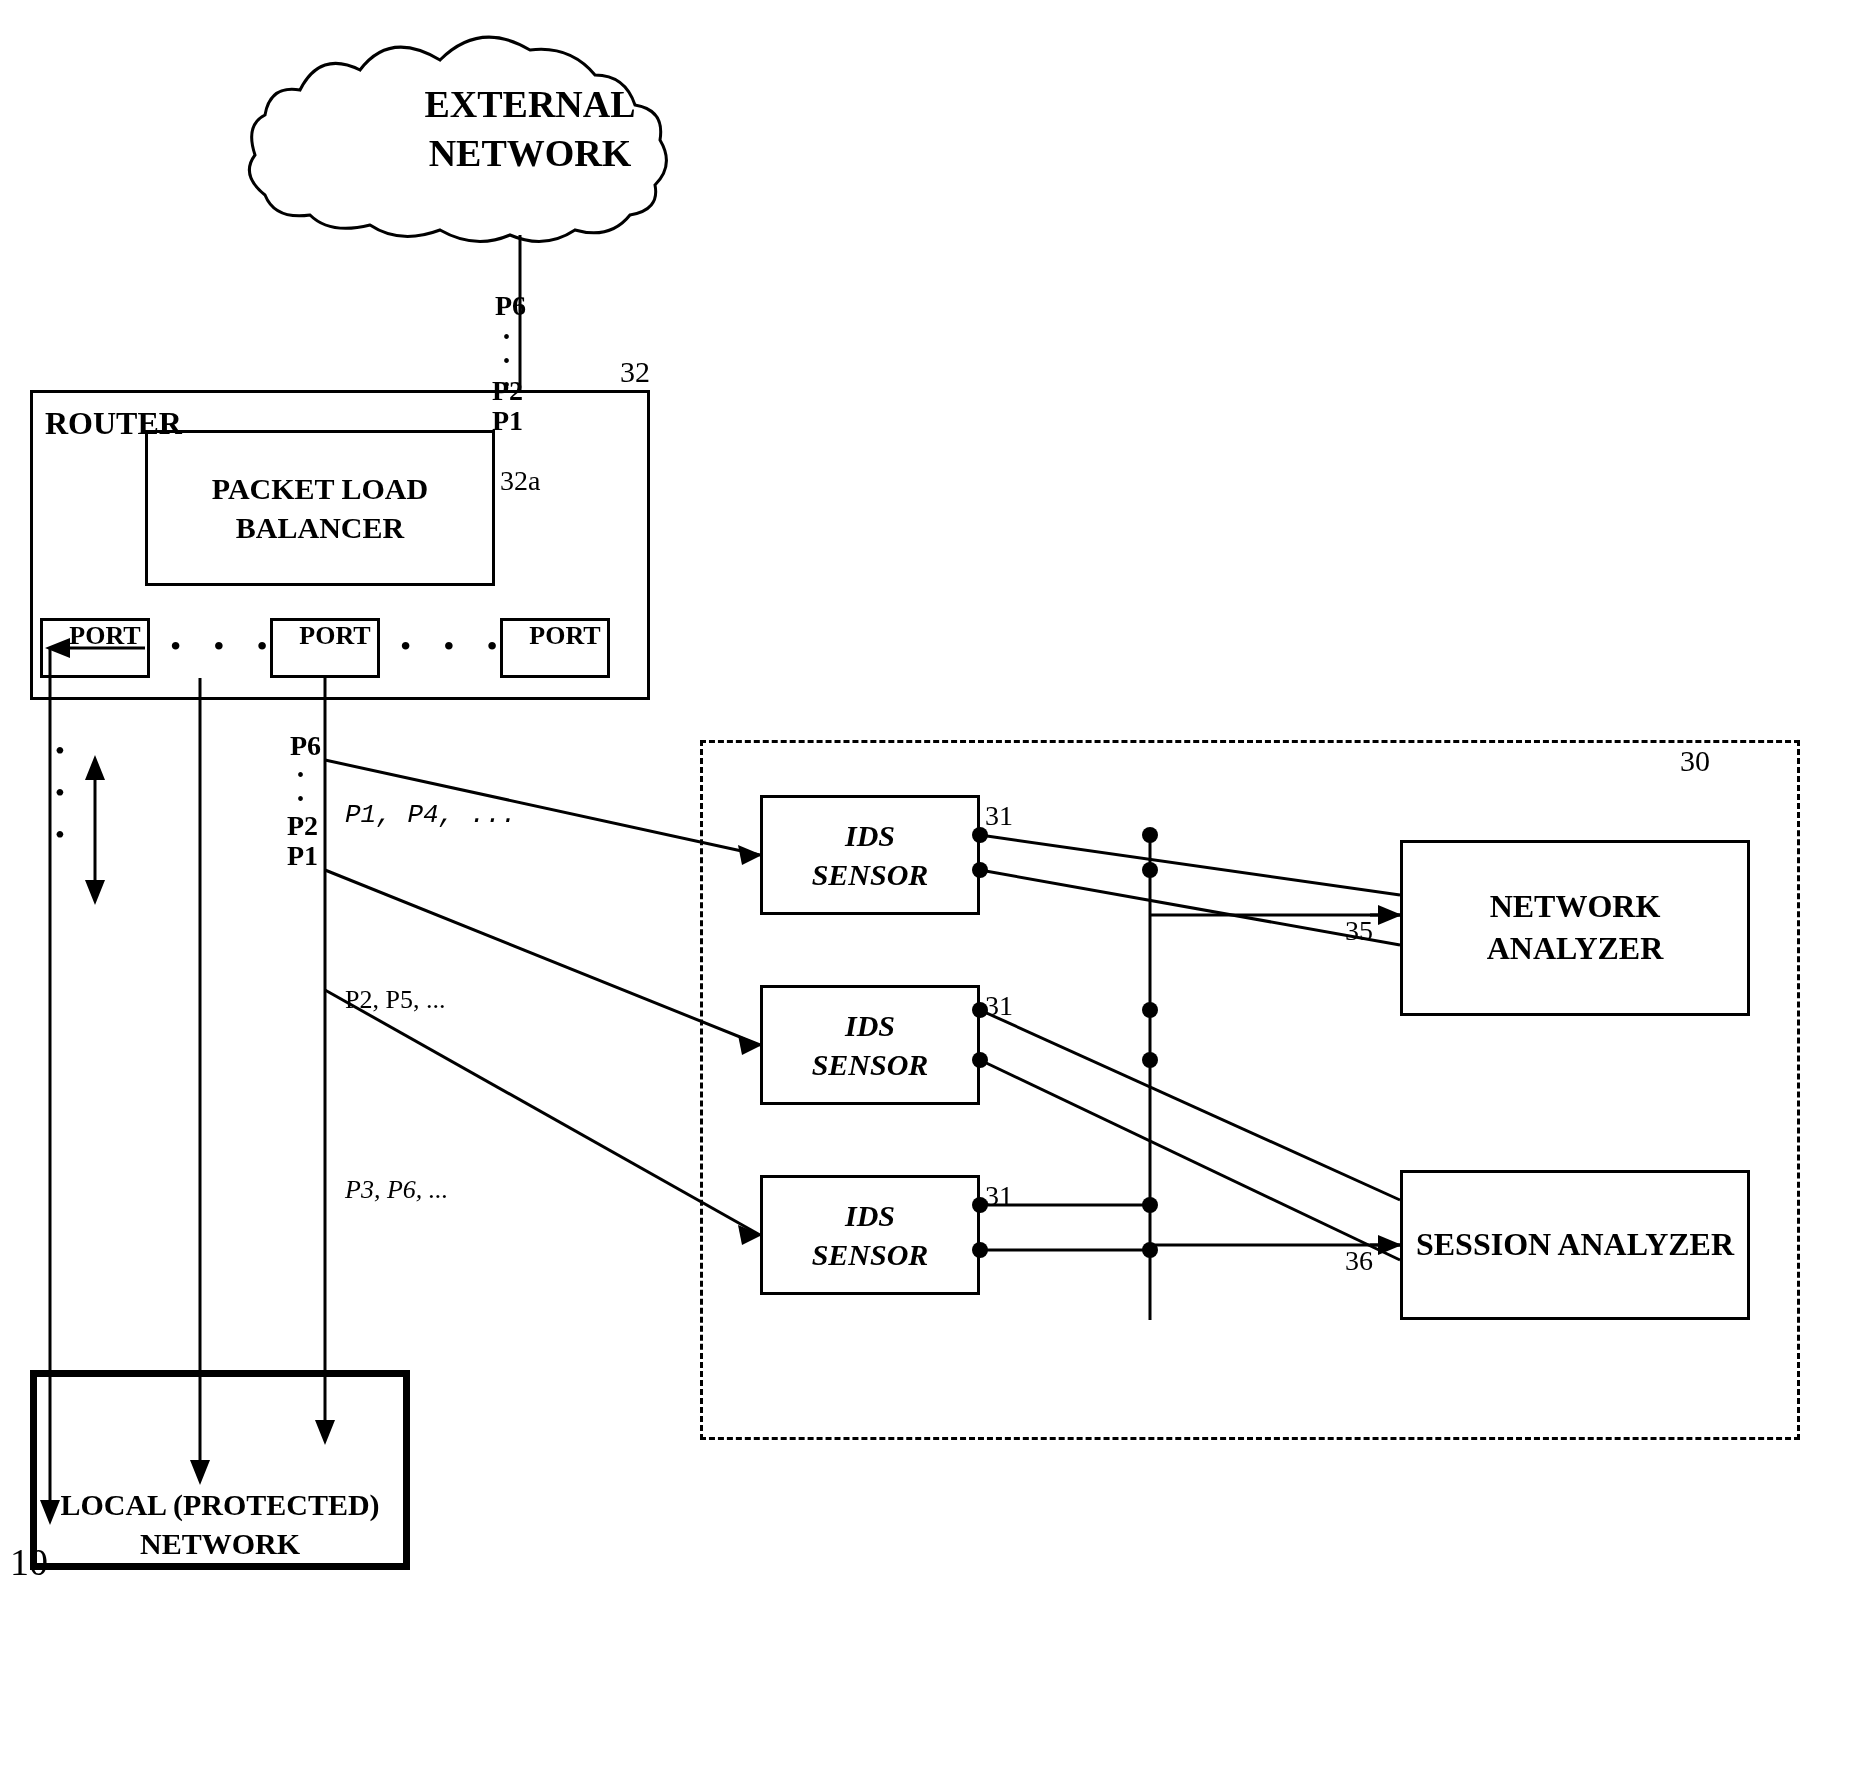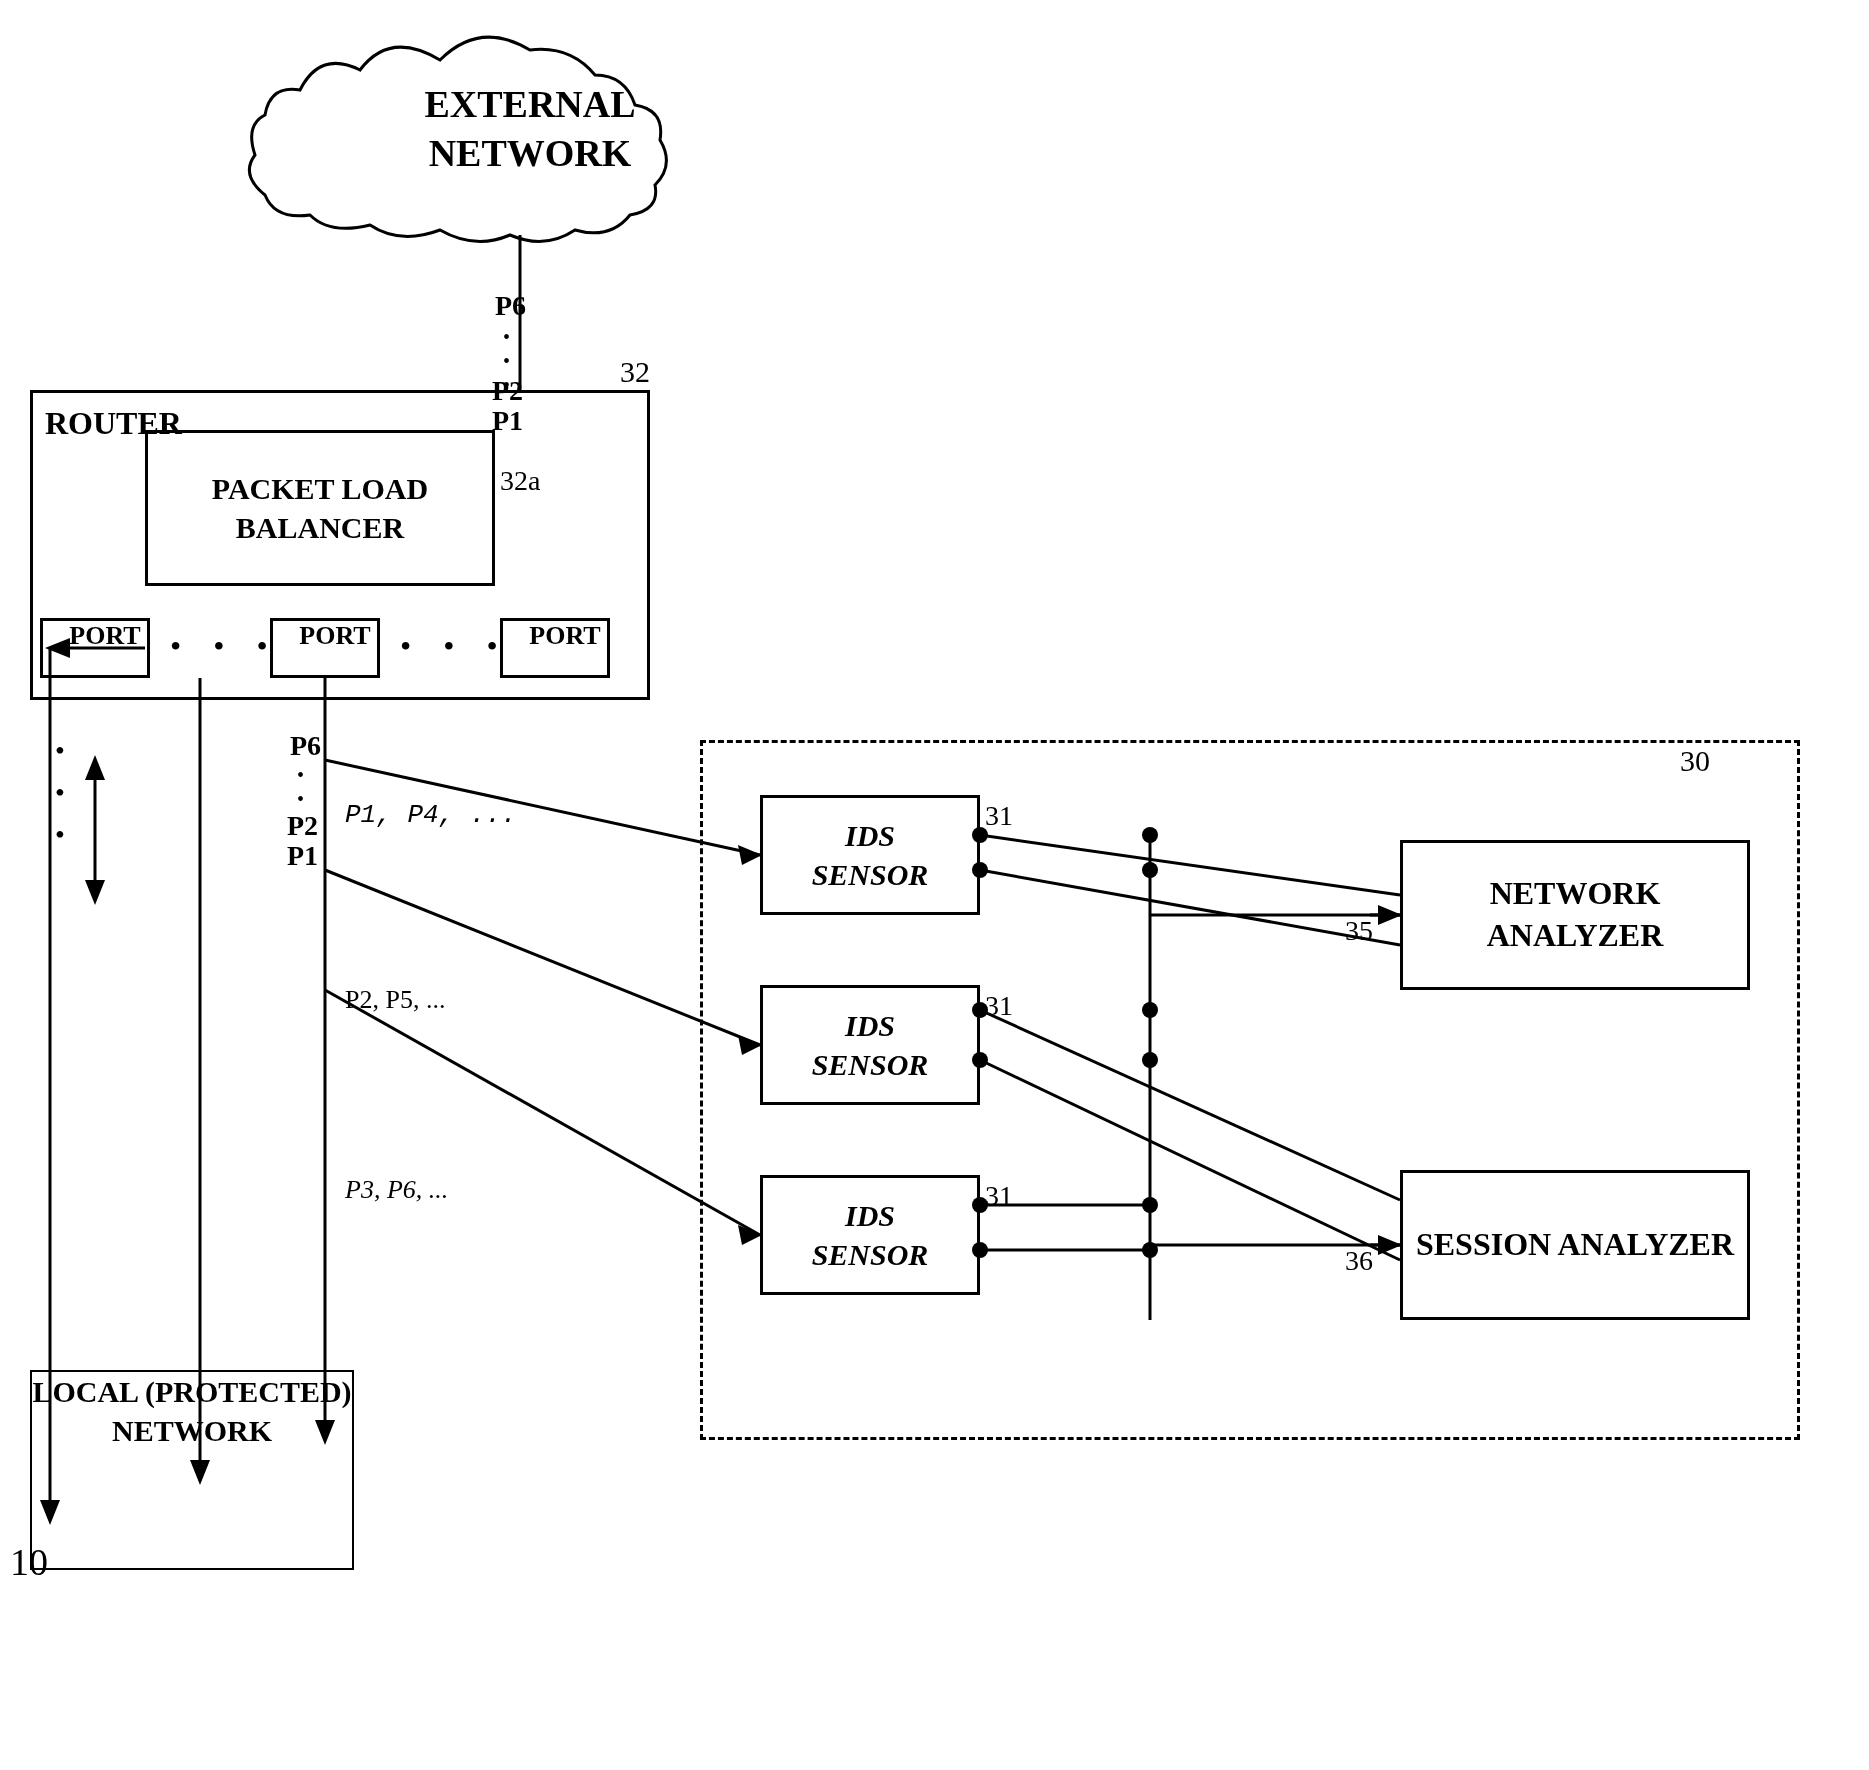--- a/index.html
+++ b/index.html
@@ -158,21 +158,21 @@
       border: 3px solid #000;
       display: flex;
       align-items: center;
       justify-content: center;
     }
 
     .network-analyzer {
       top: 840px;
       left: 1400px;
       width: 350px;
-      height: 150px;
+      height: 176px;
     }
 
     .session-analyzer {
       top: 1170px;
       left: 1400px;
       width: 350px;
       height: 150px;
     }
 
     .analyzer-text {
@@ -180,25 +180,25 @@
       font-weight: bold;
       text-align: center;
       line-height: 1.3;
     }
 
     
     .local-box {
       position: absolute;
       top: 1370px;
       left: 30px;
-      width: 324px;
+      width: 380px;
       height: 200px;
-      border: 2px solid #000000;
+      border: 7px solid #000000;
       display: flex;
-      align-items: flex-start;
+      align-items: flex-end;
       justify-content: center;
     }
 
     .local-text {
       font-size: 30px;
       font-weight: bold;
       text-align: center;
       line-height: 1.3;
     }
 

